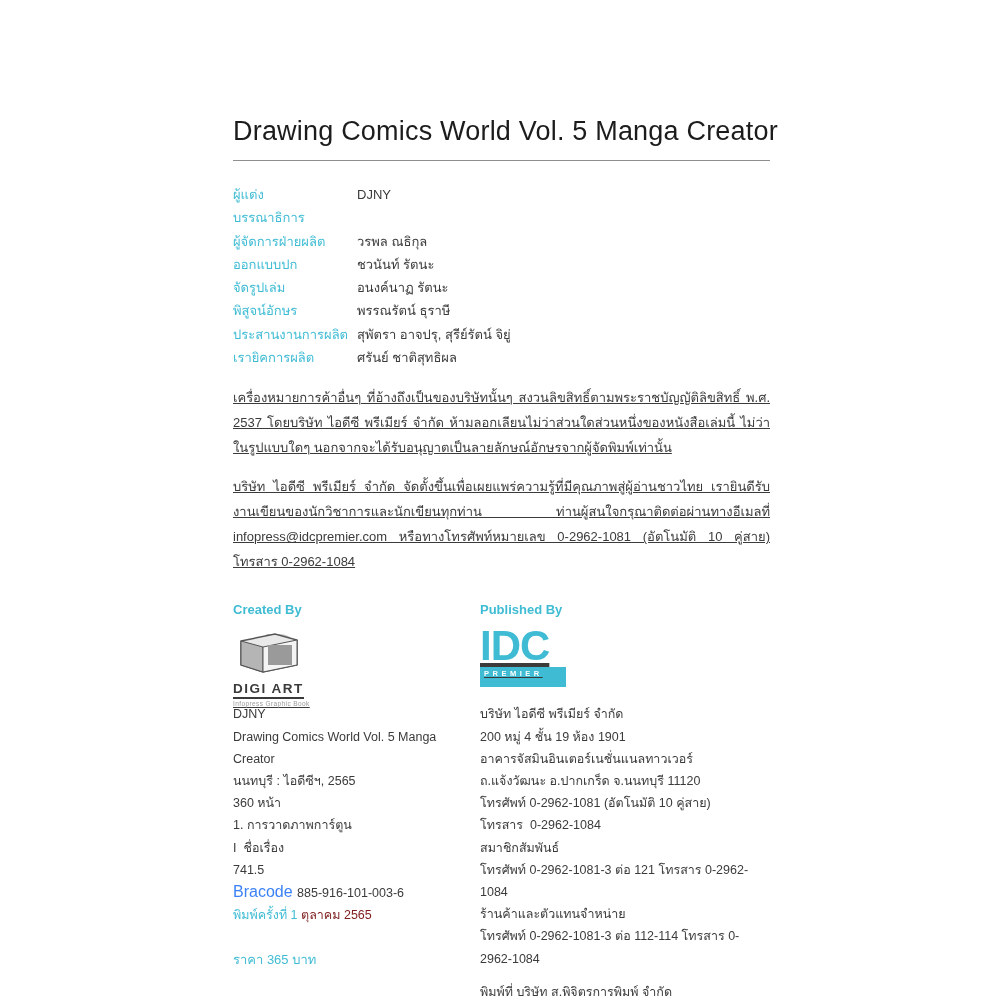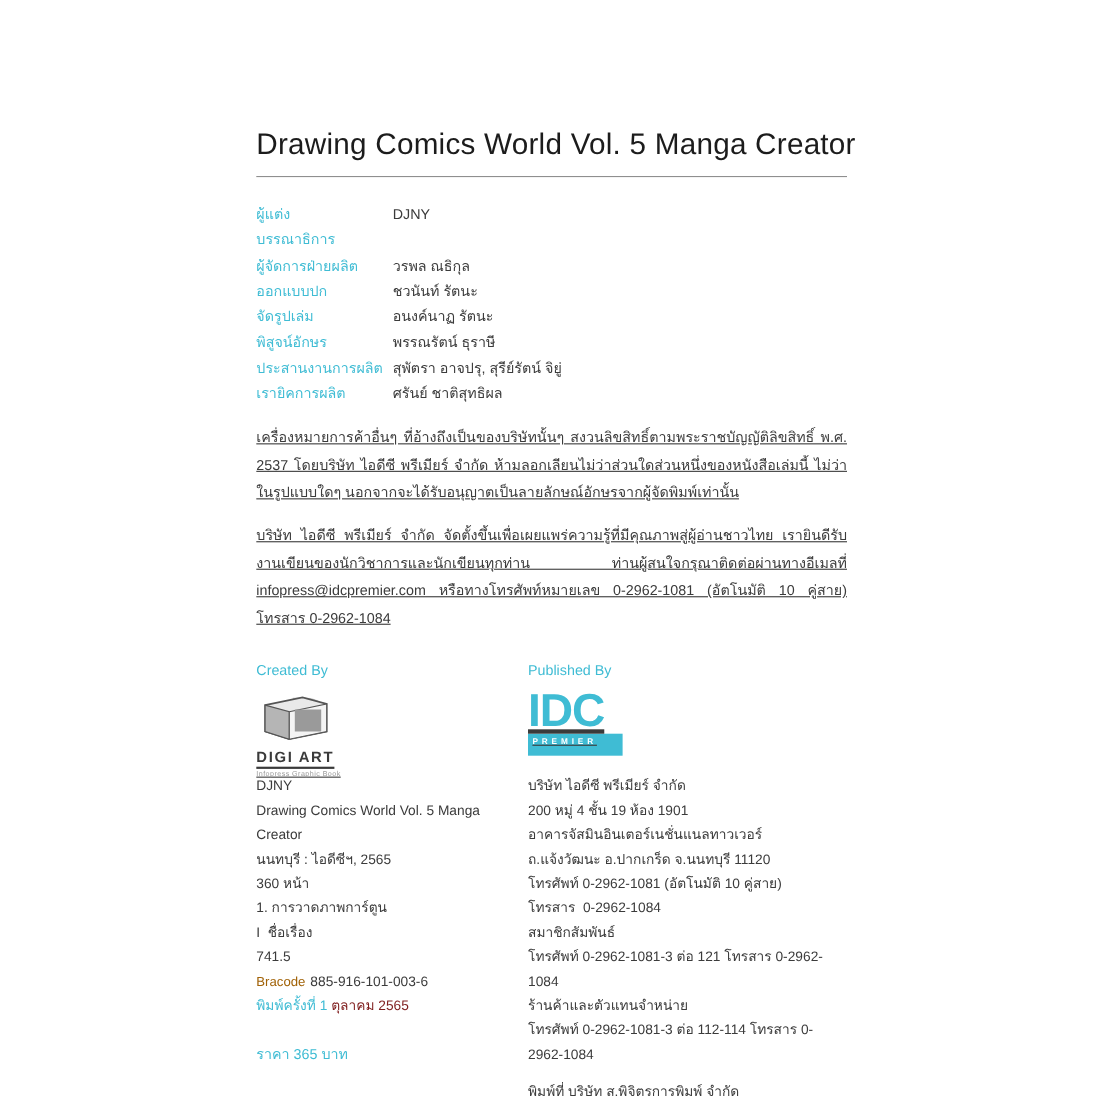--- a/index.html
+++ b/index.html
@@ -39,21 +39,21 @@
     color: #3b3b3b;
     margin: 0 0 14px 0;
   }
 
   .columns { display: flex; margin-top: 28px; }
   .col-left { width: 247px; flex-shrink: 0; }
   .col-right { flex: 1; }
 
   .col-heading {
     color: #3fbcd4;
-    font-weight: normal;
+    font-weight: bold;
     font-size: 13px;
   }
   .logo-area { height: 76px; margin-top: 10px; text-decoration: underline; }
 
   
   .digiart { width: 90px; }
   .digiart-text {
     display: inline-block;
     font-size: 13.5px;
     font-weight: bold;
@@ -89,21 +89,21 @@
     letter-spacing: 3.5px;
     text-indent: 4px;
     line-height: 14.5px;
     margin-top: 1px;
   }
 
   .detail-lines { font-size: 12.5px; }
   .detail-lines .detail-line { line-height: 22.2px; white-space: pre-wrap; color: #3b3b3b; }
 
   .barcode-row { line-height: 22.2px; }
-  .barcode-label { color: #a16207; font-size: 12px; margin-top: 20px; }
+  .barcode-label { color: #3b82f6; font-size: 16px; margin-top: 20px; }
   .barcode-value { font-size: 12.5px; color: #3b3b3b; }
   .edition-row { line-height: 22.2px; font-size: 12.5px; }
   .edition-label { color: #3fbcd4; }
   .edition-value { color: #7f1d1d; }
   .price-line {
     margin-top: 23px;
     color: #3fbcd4;
     font-size: 13px;
     line-height: 22px;
   }

